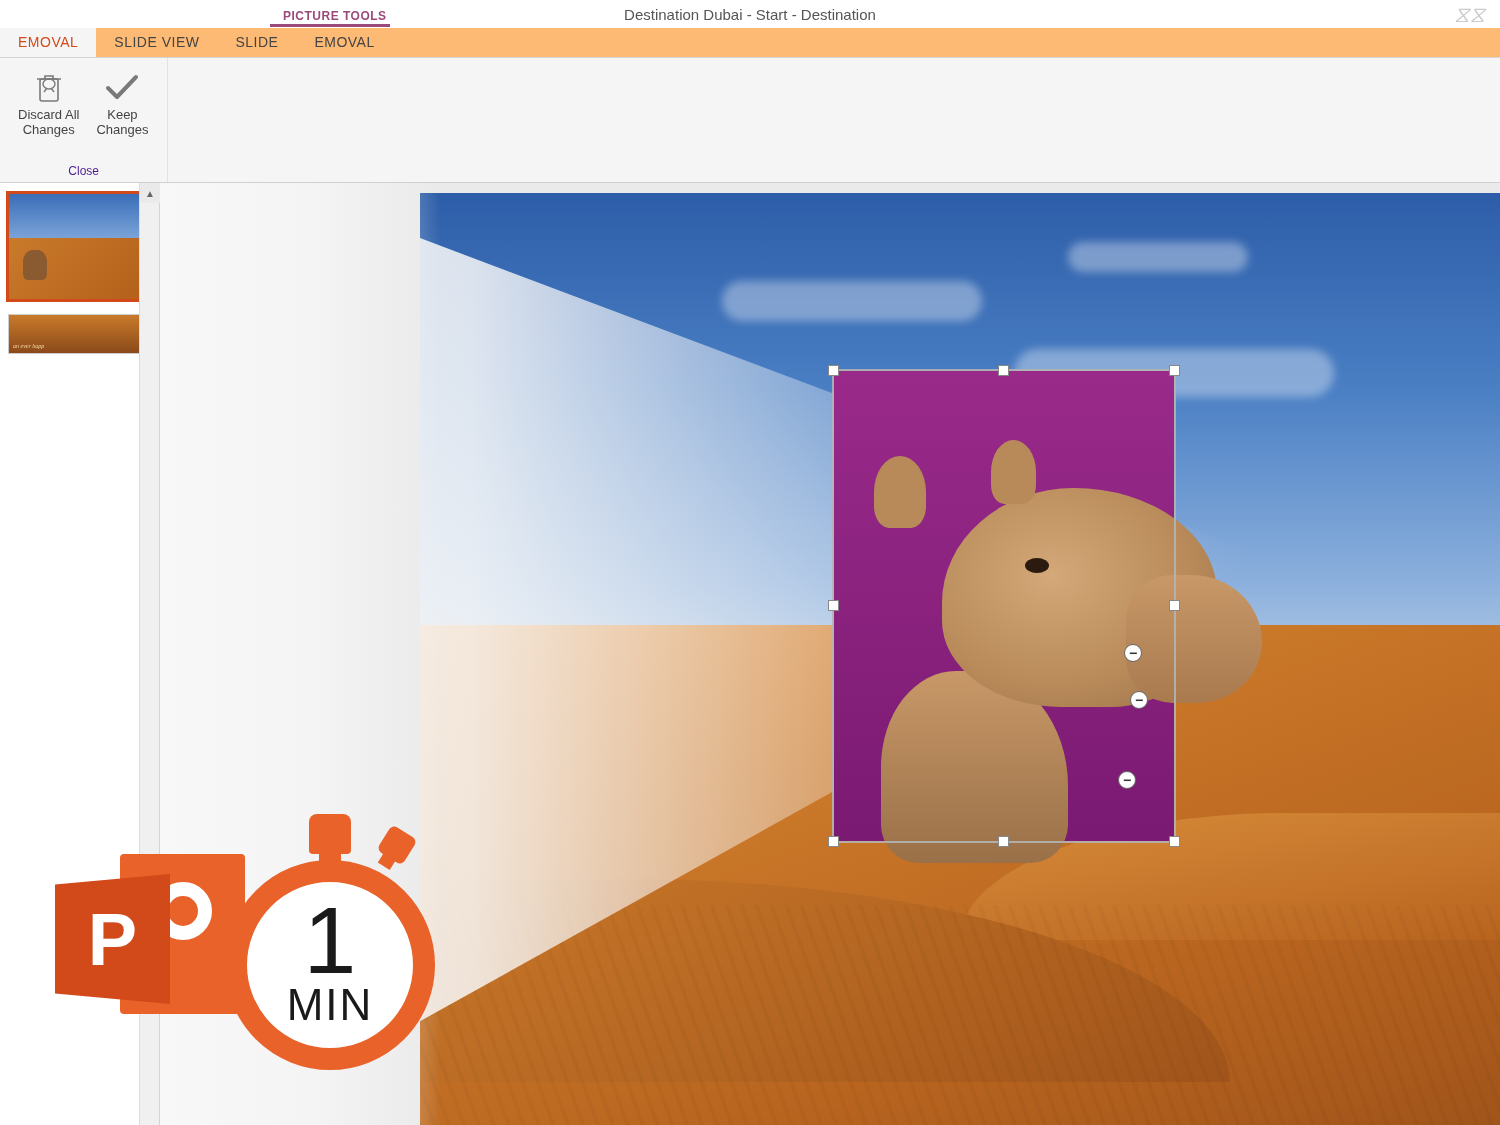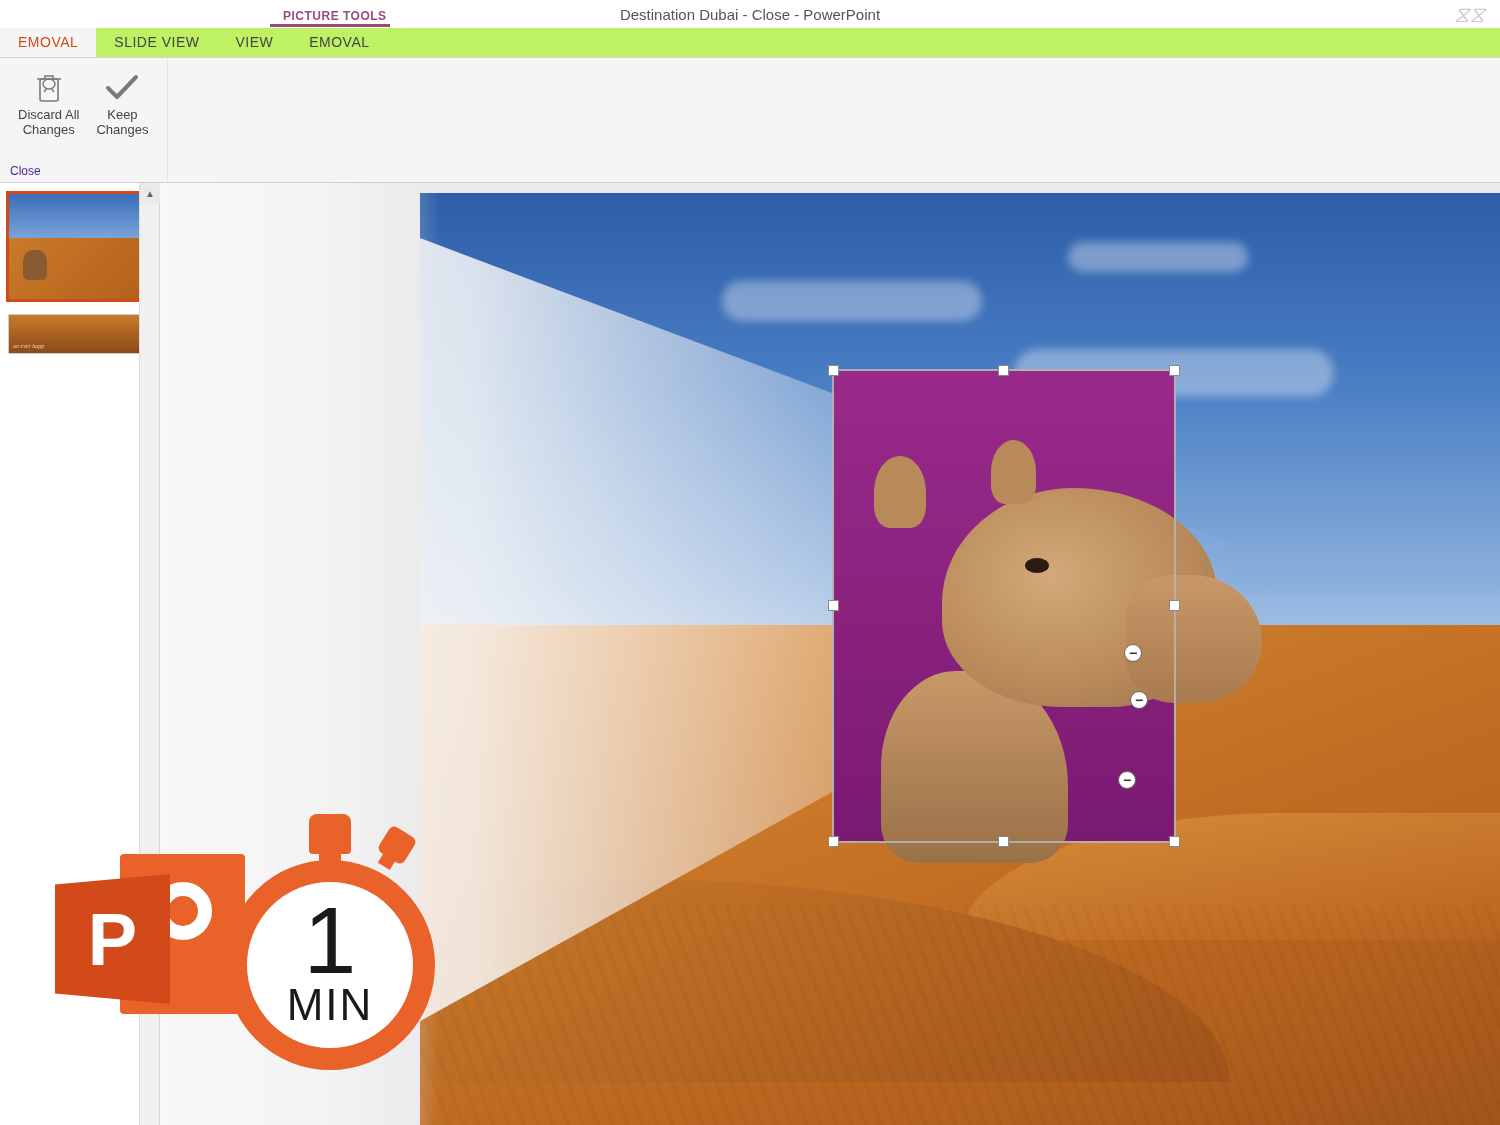--- a/index.html
+++ b/index.html
@@ -4,26 +4,26 @@
 <style>
 * { margin: 0; padding: 0; box-sizing: border-box; font-family: "Segoe UI", Arial, sans-serif; }
 html, body { width: 1500px; height: 1125px; overflow: hidden; background: #fff; }
 
 .titlebar { height: 28px; background: #fff; display: flex; align-items: center; justify-content: center; position: relative; }
 .title-text { position: absolute; left: 50%; transform: translateX(-50%); font-size: 15px; color: #555; }
 .picture-tools { position: absolute; left: 275px; top: 0; font-size: 12px; color: #9a4a7a; letter-spacing: 0.5px; padding: 9px 8px 3px; font-weight: bold; }
 .picture-tools-underline { position: absolute; left: 270px; top: 24px; width: 120px; height: 3px; background: #9a4a7a; }
 .top-right-scribble { position: absolute; right: 15px; top: 2px; font-size: 22px; color: #ccc; font-style: italic; font-family: cursive; }
 
-.tabbar { height: 30px; background: #bef264; border-bottom: 1px solid #d4d4d4; display: flex; align-items: stretch; }
+.tabbar { height: 30px; background: #fdba74; border-bottom: 1px solid #d4d4d4; display: flex; align-items: stretch; }
 .tab { padding: 6px 18px; font-size: 14px; color: #444; cursor: pointer; letter-spacing: 0.5px; }
 .tab.active { background: #f5f5f5; color: #d24a1a; }
 
 .ribbon { height: 125px; background: #f5f5f5; border-bottom: 1px solid #d0d0d0; display: flex; }
-.ribbon-group { display: flex; flex-direction: column; padding: 5px 10px 2px; border-right: 1px solid #e3e3e3; }
+.ribbon-group { display: flex; flex-direction: column; align-items: center; padding: 5px 10px 2px; border-right: 1px solid #e3e3e3; }
 .ribbon-buttons { display: flex; gap: 0; flex: 1; }
 .ribbon-btn { display: flex; flex-direction: column; align-items: center; justify-content: flex-start; padding: 4px 8px; cursor: pointer; font-size: 13px; color: #444; text-align: center; min-width: 70px; }
 .ribbon-btn .icon-wrap { height: 40px; display: flex; align-items: center; justify-content: center; }
 .group-label { font-size: 12px; color: #4c1d95; padding: 2px 0; }
 
 .workspace { display: flex; height: 942px; background: #e8e8e8; }
 
 .thumb-panel { width: 160px; background: #fff; border-right: 1px solid #d4d4d4; padding: 10px 8px; display: flex; flex-direction: column; gap: 14px; position: relative; }
 .scrollbar-track { position: absolute; right: 0; top: 0; width: 20px; height: 100%; background: #f0f0f0; border-left: 1px solid #ddd; }
 .scroll-arrow { width: 20px; height: 20px; display: flex; align-items: center; justify-content: center; font-size: 10px; color: #666; background: #eaeaea; }
@@ -81,28 +81,28 @@
 .sw-btn-side::after { content: ""; position: absolute; bottom: -10px; left: 50%; transform: translateX(-50%); width: 14px; height: 12px; background: #e8622a; }
 
 .left-fade { position: absolute; left: 160px; top: 183px; bottom: 0; width: 280px; background: linear-gradient(90deg, #f8f8f8 0%, #f4f4f4 55%, rgba(244,244,244,0) 100%); z-index: 5; pointer-events: none; }
 </style>
 </head>
 <body>
 
 <div class="titlebar">
   <div class="picture-tools">PICTURE TOOLS</div>
   <div class="picture-tools-underline"></div>
-  <div class="title-text">Destination Dubai - Close - PowerPoint</div>
+  <div class="title-text">Destination Dubai - Start - Destination</div>
   <div class="top-right-scribble">⧖⧖</div>
 </div>
 
 <div class="tabbar">
   <div class="tab active">EMOVAL</div>
   <div class="tab">SLIDE VIEW</div>
-  <div class="tab">VIEW</div>
+  <div class="tab">SLIDE</div>
   <div class="tab">EMOVAL</div>
 </div>
 
 <div class="ribbon">
   <div class="ribbon-group">
     <div class="ribbon-buttons">
       <div class="ribbon-btn">
         <div class="icon-wrap">
           <svg width="32" height="34" viewBox="0 0 32 34">
             <rect x="7" y="9" width="18" height="22" rx="2" fill="none" stroke="#7a7a7a" stroke-width="1.6"></rect>

